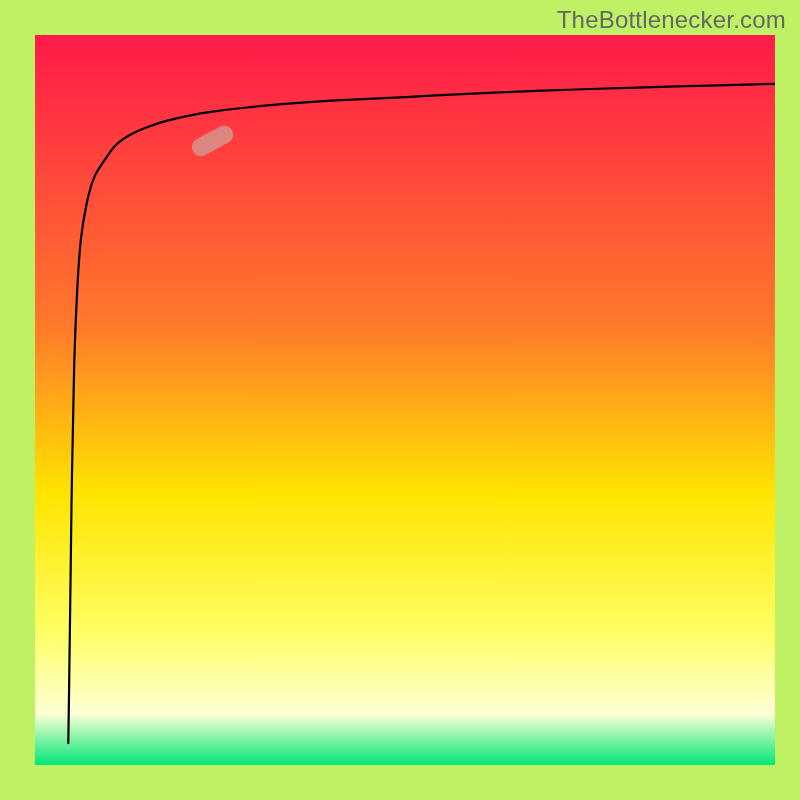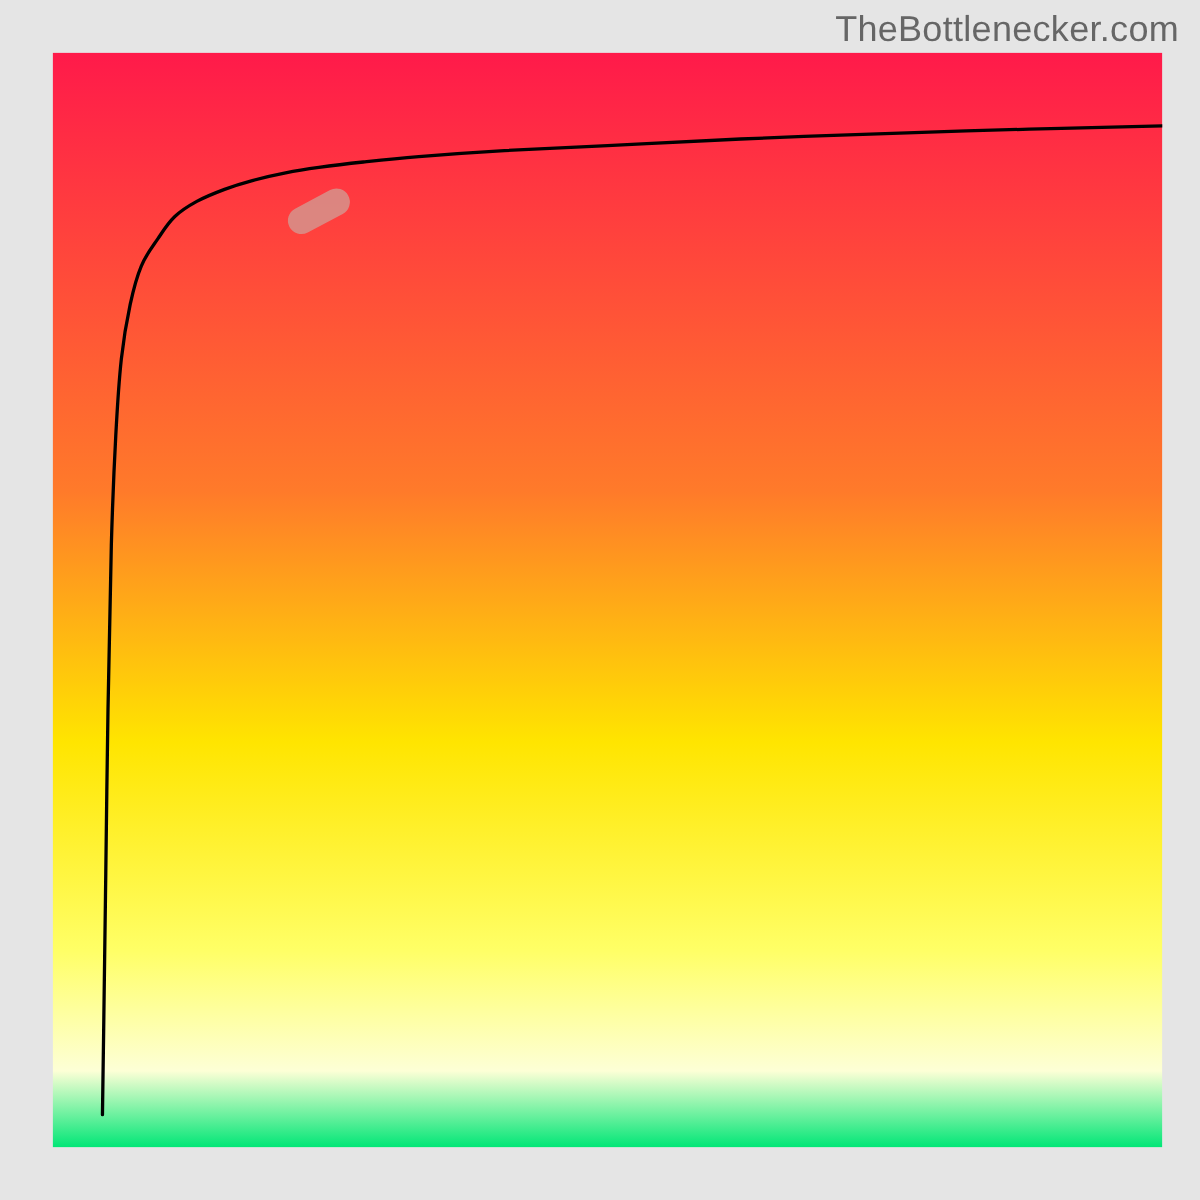--- a/index.html
+++ b/index.html
@@ -8,21 +8,21 @@
     width: 800px;
     height: 800px;
     overflow: hidden;
     background: #000;
     font-family: Arial, Helvetica, sans-serif;
   }
   .container {
     position: relative;
     width: 800px;
     height: 800px;
-    background: #e5e5e5;
+    background: #bef264;
   }
   .plot-area {
     position: absolute;
     left: 35px;
     top: 35px;
     width: 740px;
     height: 730px;
     overflow: hidden;
   }
   .watermark {

